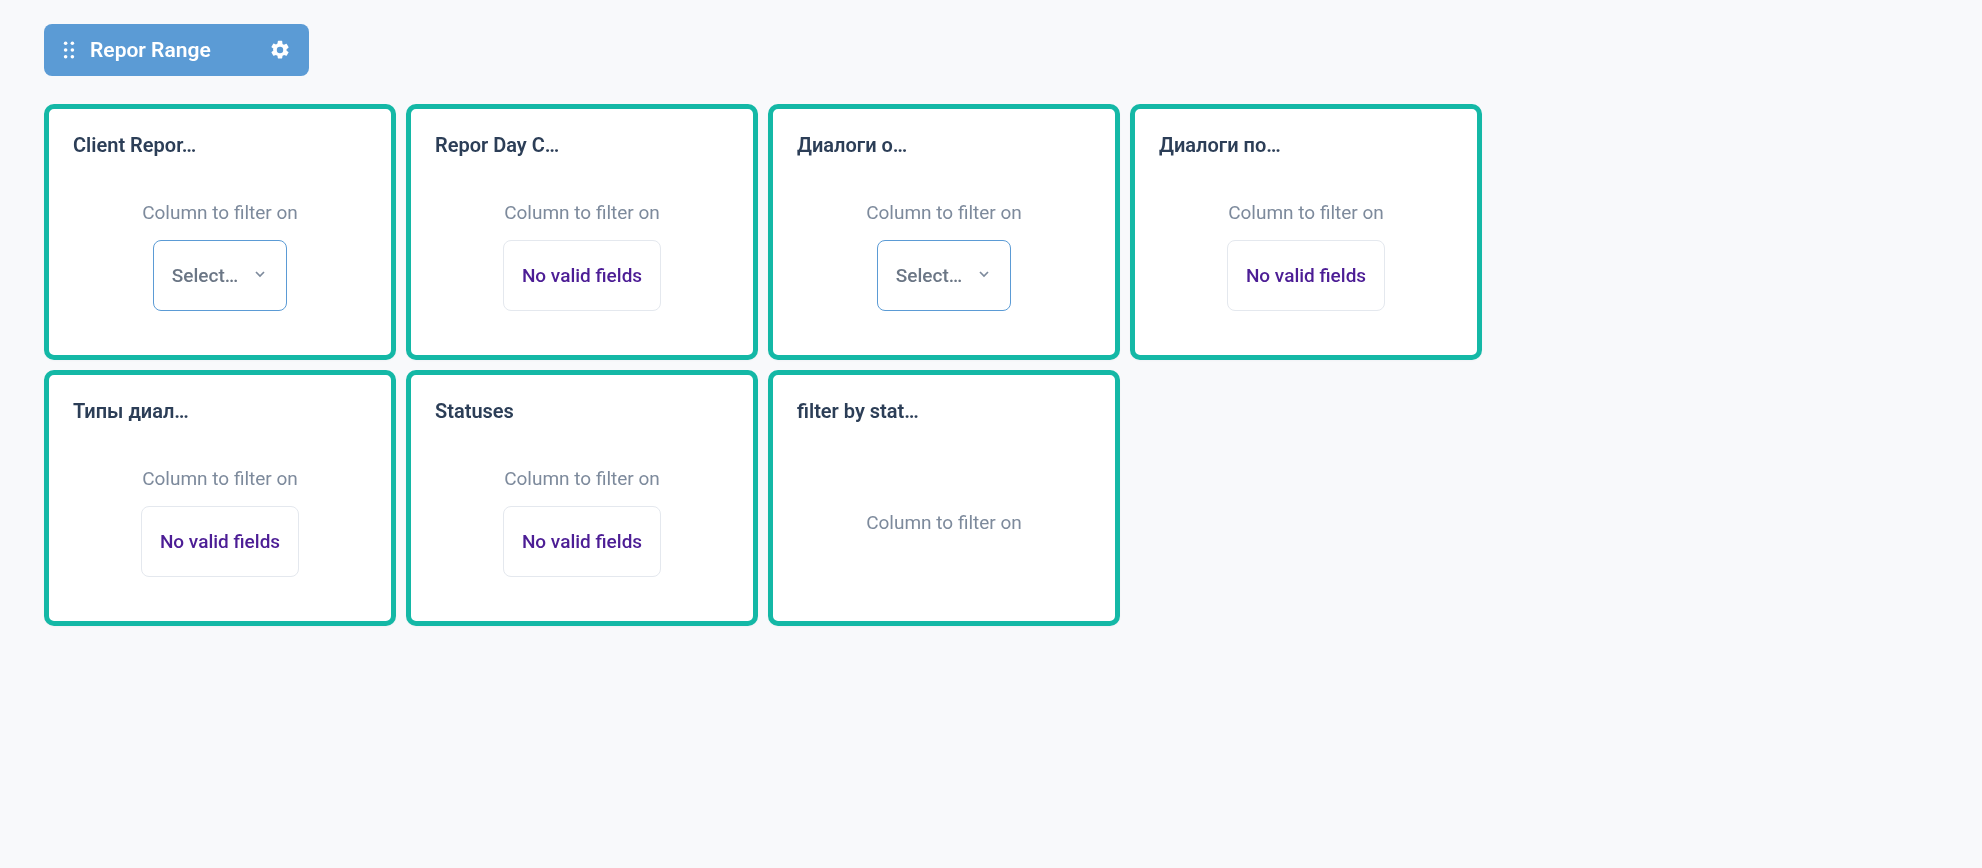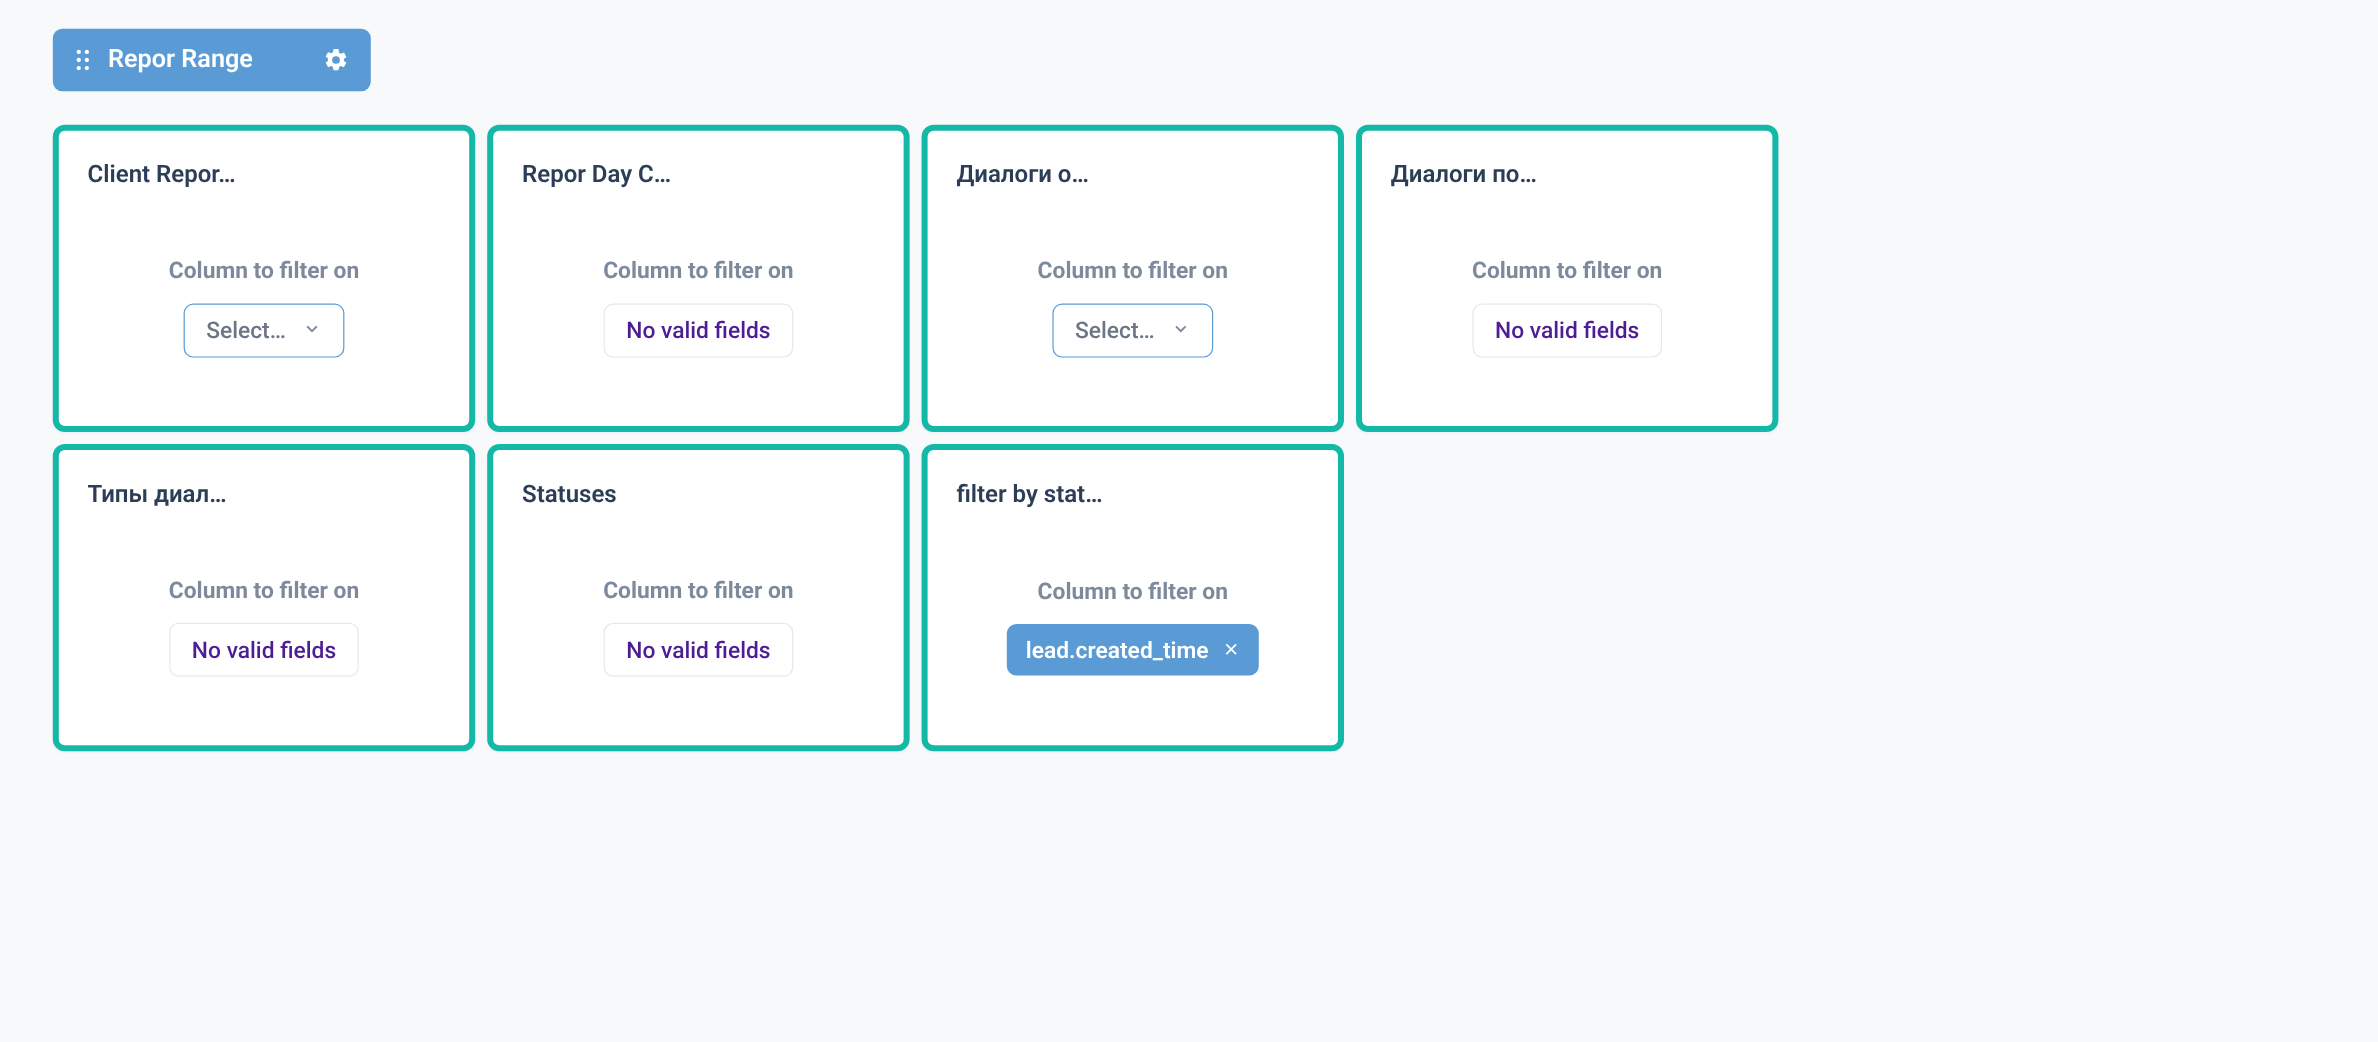--- a/index.html
+++ b/index.html
@@ -55,31 +55,31 @@
   flex: 1;
   display: flex;
   flex-direction: column;
   align-items: center;
   justify-content: center;
   gap: 16px;
 }
 .filter-label {
   color: #7d8a9c;
   font-size: 19px;
-  font-weight: 700;
+  font-weight: 400;
 }
 .select-btn {
   display: inline-flex;
   align-items: flex-end;
   gap: 14px;
   border: 1.5px solid #5b9bd5;
   color: #6b7685;
   background: #ffffff;
   border-radius: 8px;
-  padding: 10px 18px;
+  padding: 23px 18px;
   font-size: 19px;
   font-weight: 500;
   cursor: pointer;
 }
 .select-btn .chev svg { width: 16px; height: 16px; stroke: #7d8a9c; fill: none; stroke-width: 2.5; }
 .select-btn.disabled {
   border-color: #e4e8ee;
   color: #4c1d95;
   cursor: default;
 }
@@ -177,23 +177,16 @@
           <div class="filter-label">Column to filter on</div>
           <div class="select-btn disabled">
             <span>No valid fields</span>
           </div>
         </div>
       </div>
       <div class="card">
         <div class="card-title">filter by stat…</div>
         <div class="card-body">
           <div class="filter-label">Column to filter on</div>
-          <div class="chip">
-            <span>lead.created_time</span>
-            <span class="x"><svg viewBox="0 0 24 24">
-                <line x1="5" y1="5" x2="19" y2="19"></line>
-                <line x1="19" y1="5" x2="5" y2="19"></line>
-              </svg></span>
-          </div>
         </div>
       </div>
     </div>
 </div>
 
 </body></html>

